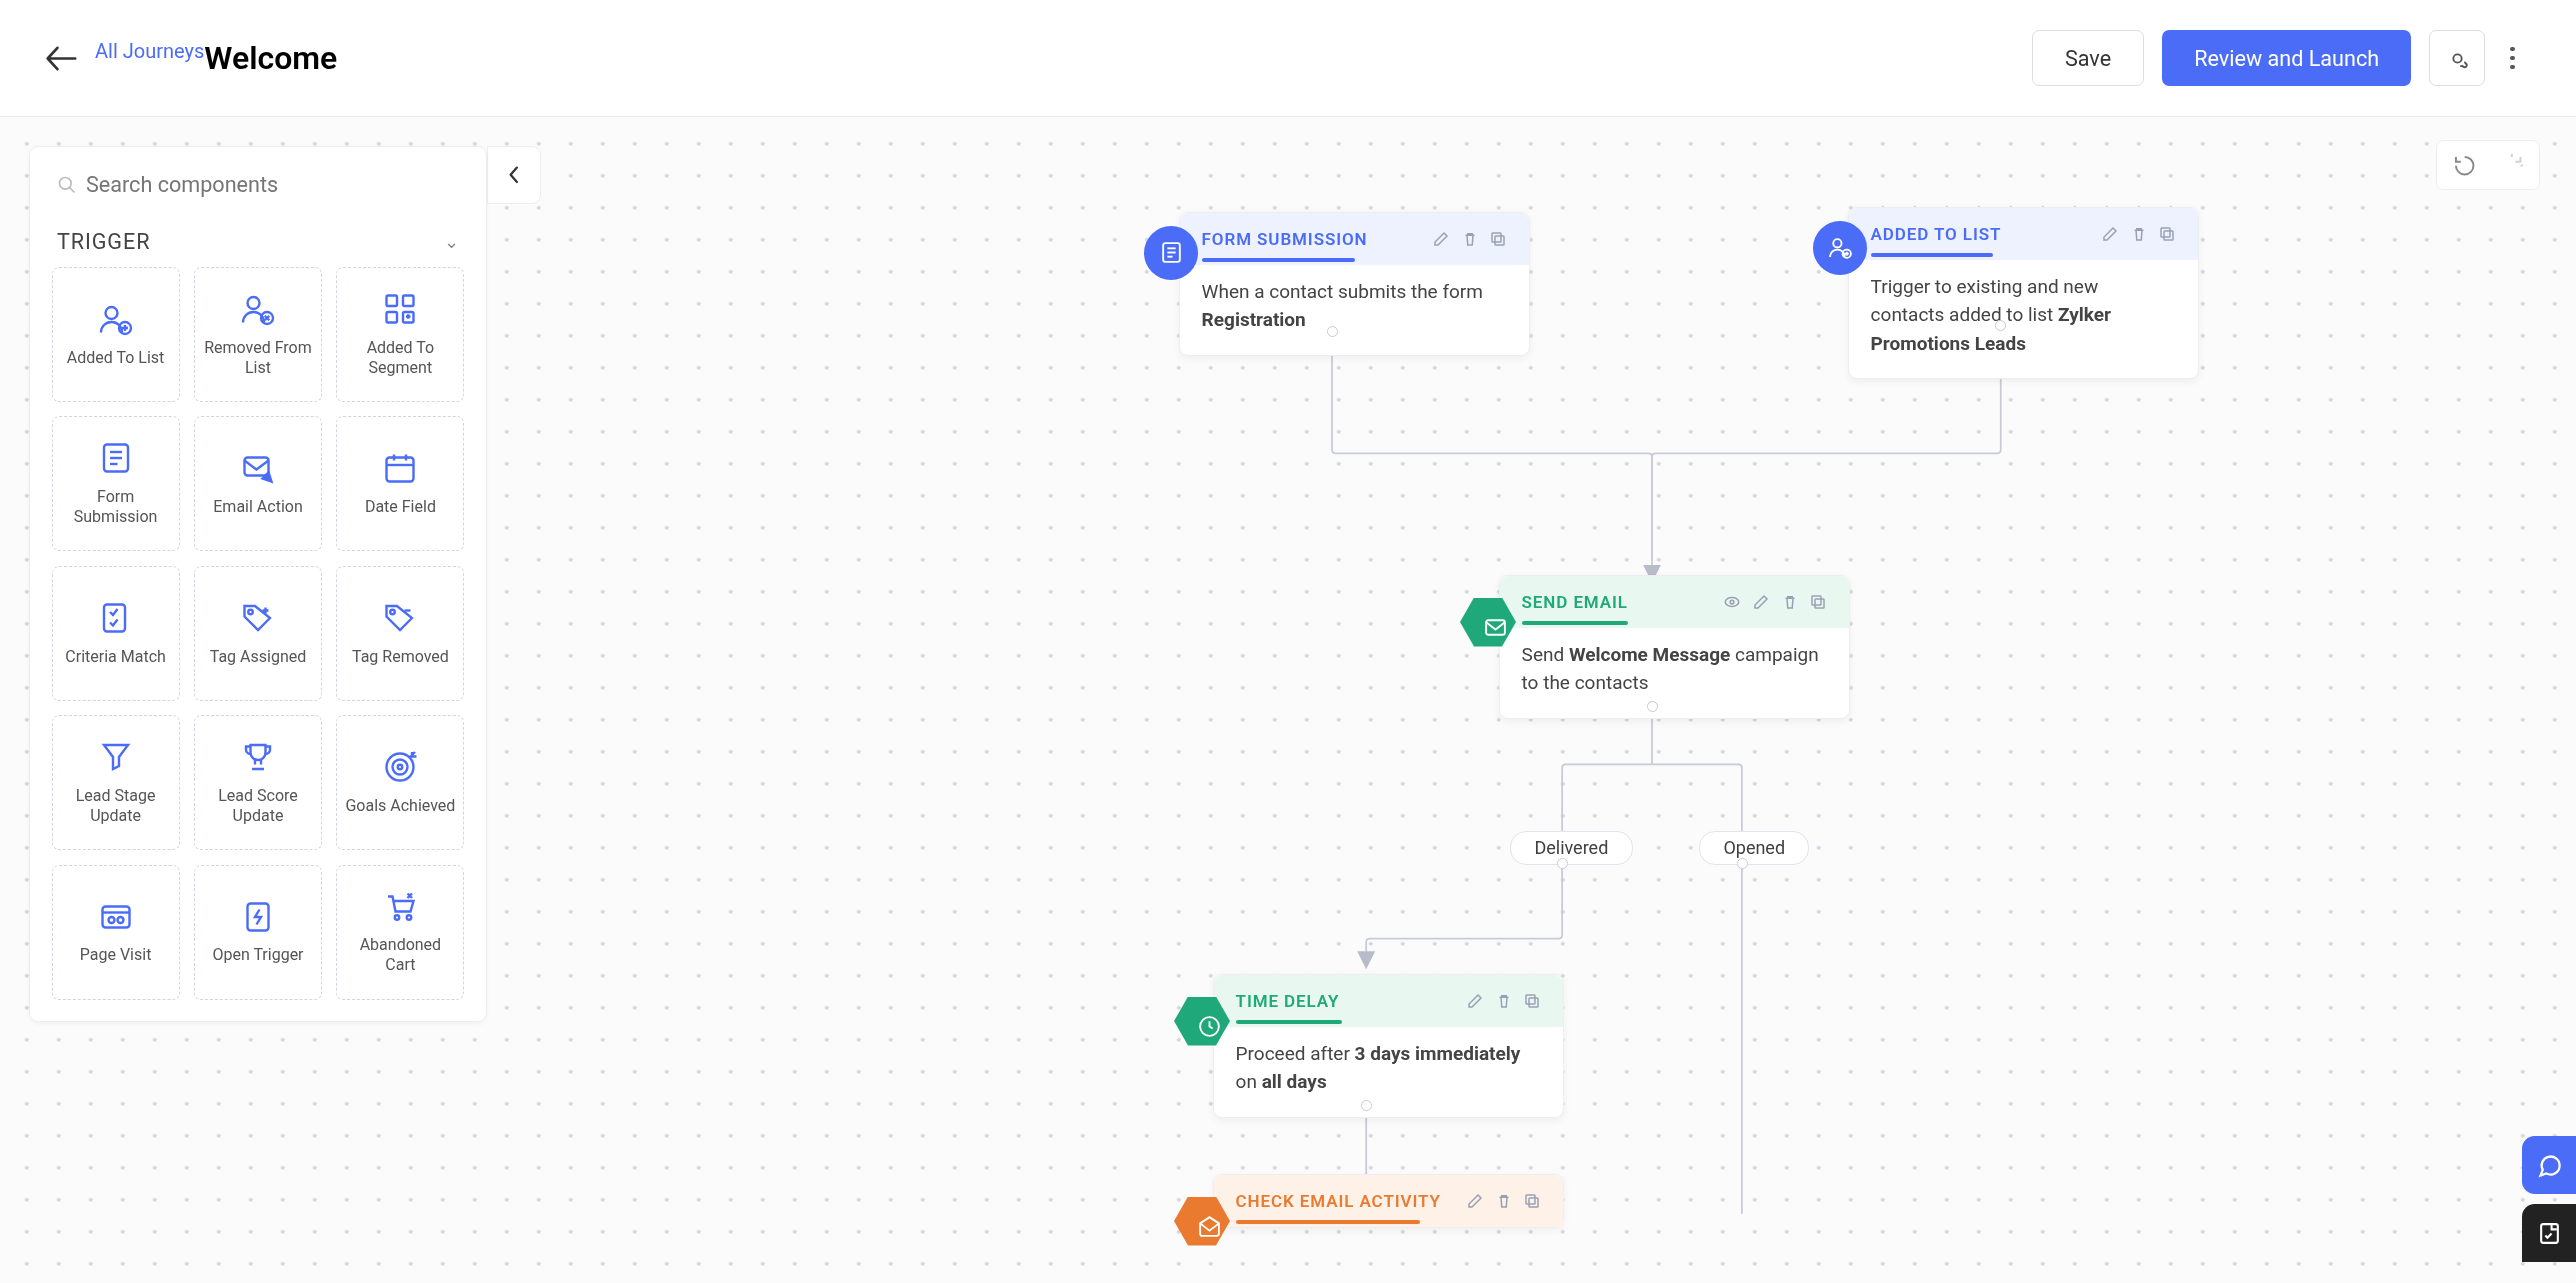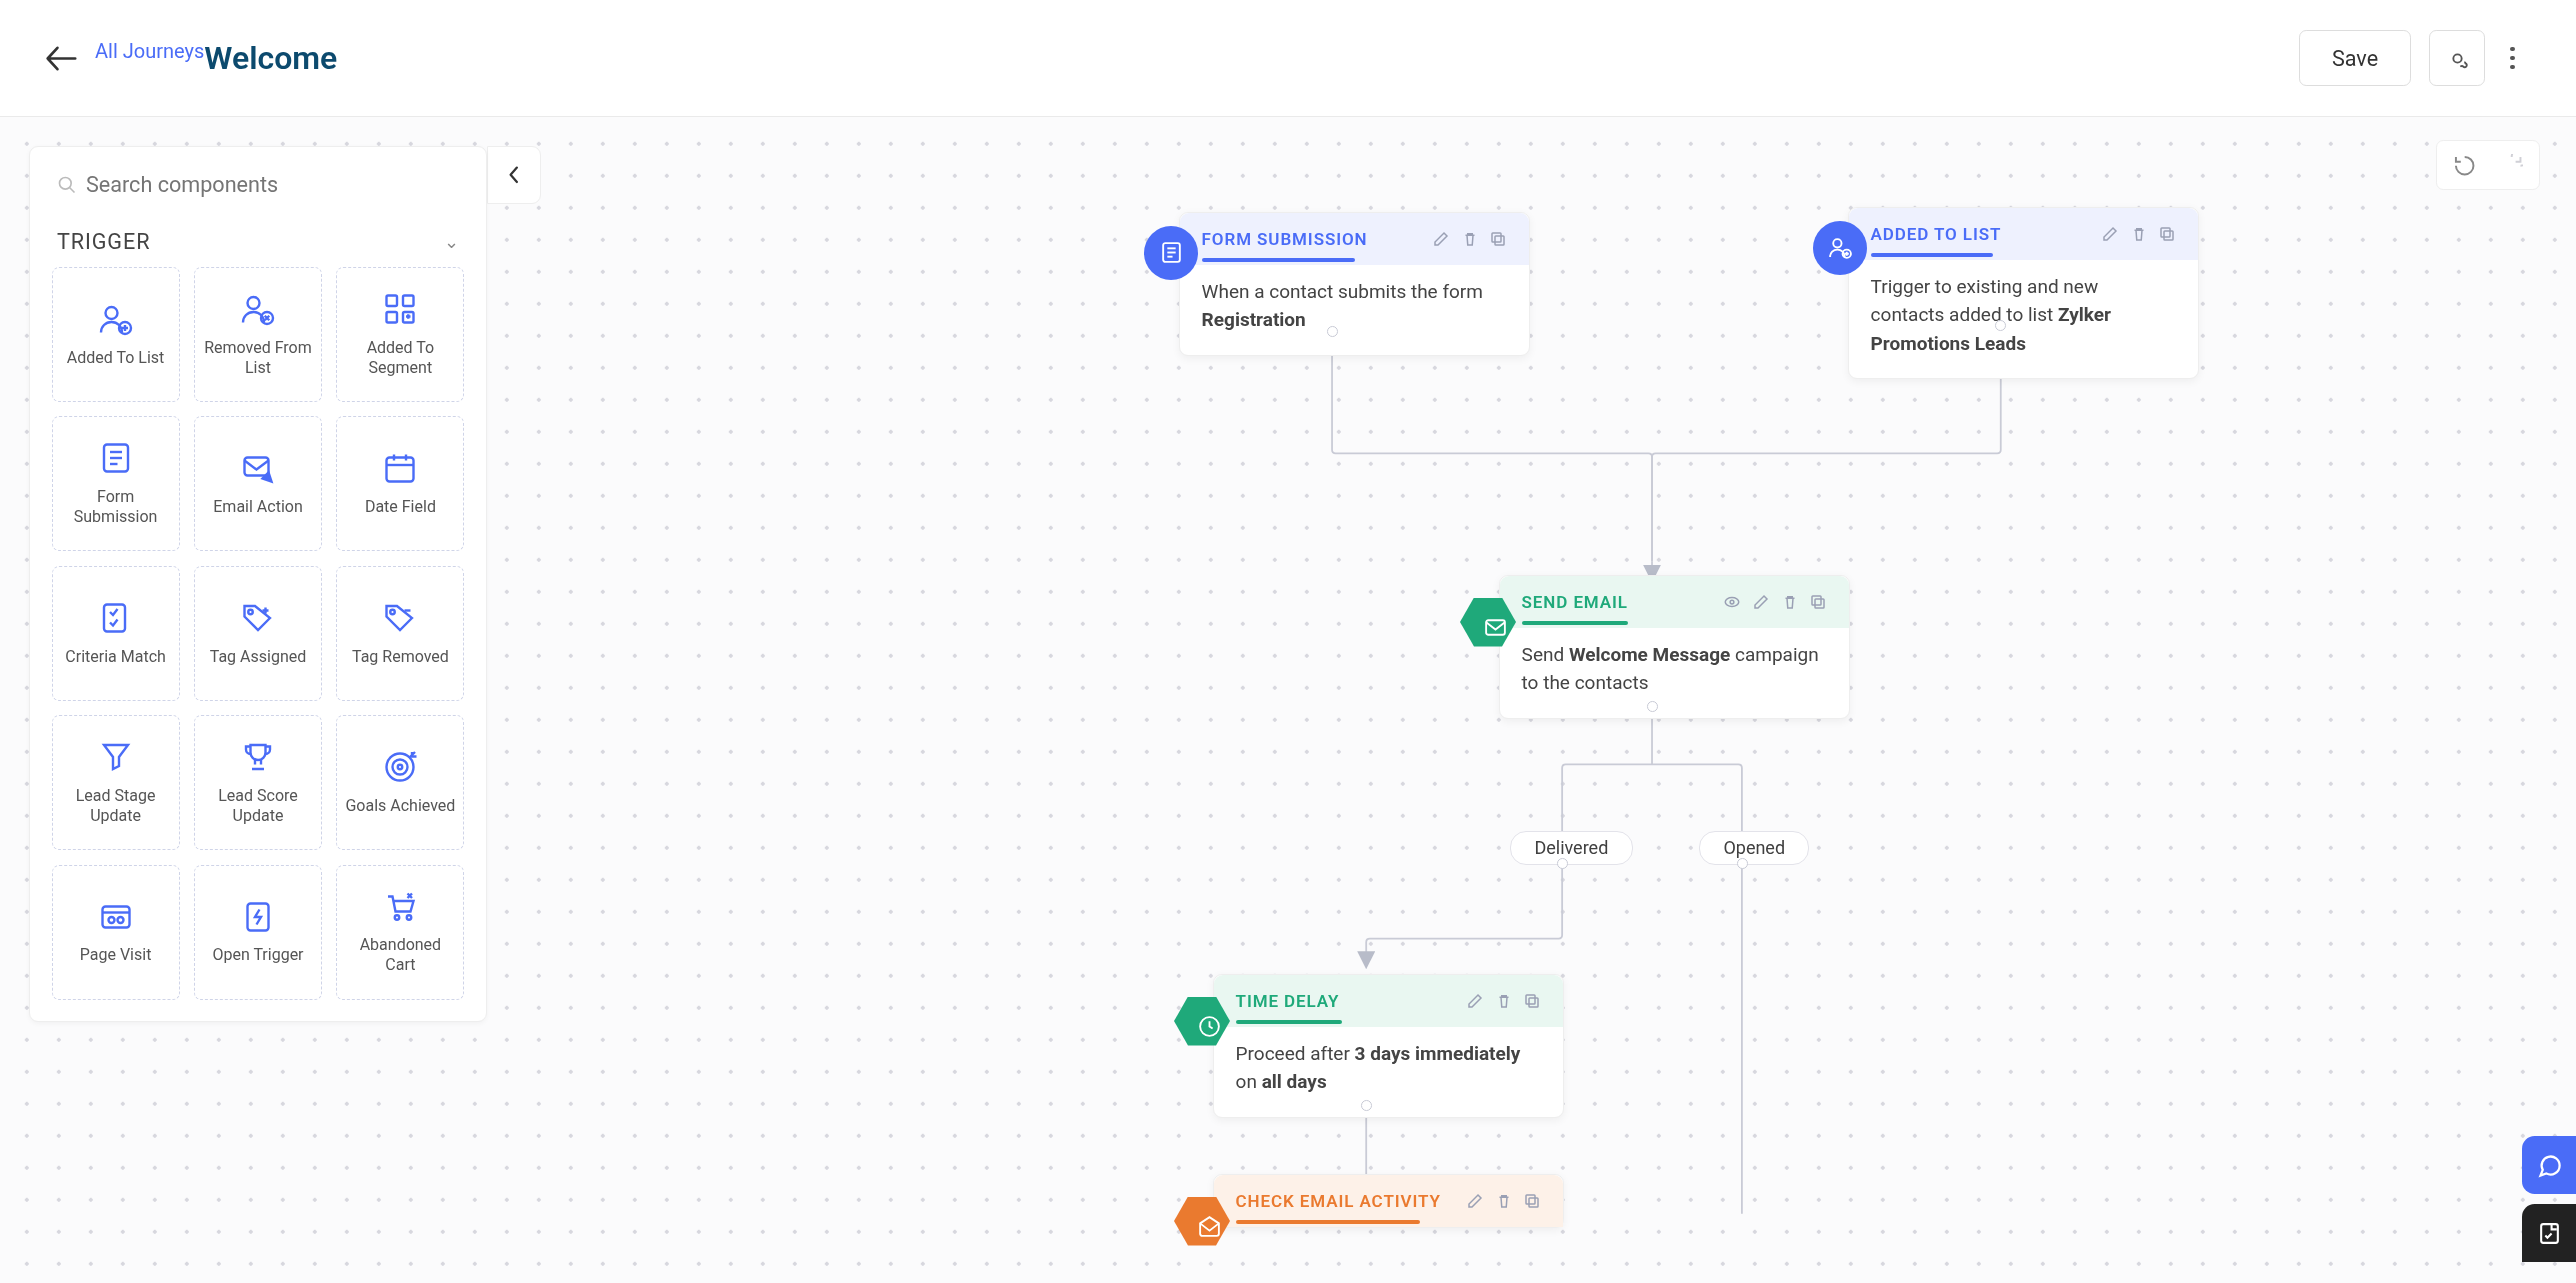--- a/index.html
+++ b/index.html
@@ -4,21 +4,21 @@
 <style>
   * { box-sizing: border-box; margin: 0; padding: 0; font-family: -apple-system, BlinkMacSystemFont, "Segoe UI", Roboto, sans-serif; }
   body { background: #fbfbfc; color: #333; overflow: hidden; width: 2576px; height: 1284px; position: relative; }
 
   
   .header { height: 117px; background: #fff; border-bottom: 0.9px solid #eaeaea; display: flex; align-items: center; padding: 0 54px 0 45px; }
   .header-left { display: flex; align-items: center; gap: 18px; }
   .back-arrow { font-size: 31px; color: #333; cursor: pointer; }
   .title-block { display: flex; flex-direction: row; }
   .breadcrumb-link { color: #4a6cf7; font-size: 20px; }
-  .page-title { font-size: 32px; font-weight: 600; color: #0c4a6e; }
+  .page-title { font-size: 32px; font-weight: 600; color: #000000; }
   .header-right { margin-left: auto; display: flex; align-items: center; gap: 18px; }
   .btn { height: 56px; border-radius: 7.2px; font-size: 21.6px; padding: 0 32px; display: flex; align-items: center; cursor: pointer; border: none; }
   .btn-save { background: #fff; border: 0.9px solid #ddd; color: #333; }
   .btn-primary { background: #4a6cf7; color: #fff; }
   .icon-btn { width: 56px; height: 56px; border: 0.9px solid #ddd; border-radius: 7.2px; background: #fff; display: flex; align-items: center; justify-content: center; cursor: pointer; }
   .gear-svg { width: 25px; height: 25px; }
   .kebab { display: flex; flex-direction: column; gap: 4.5px; padding: 7.2px; cursor: pointer; }
   .kebab span { width: 4.5px; height: 4.5px; background: #555; border-radius: 50%; }
 
   
@@ -99,20 +99,21 @@
           <path d="M14 3 L3 15 L14 27 M3 15 H34" stroke="#333" stroke-width="3" fill="none" stroke-linecap="round" stroke-linejoin="round"></path>
         </svg>
     </div>
     <div class="title-block">
       <a class="breadcrumb-link">All Journeys</a>
       <div class="page-title">Welcome</div>
     </div>
   </div>
   <div class="header-right">
     <button class="btn btn-save">Save</button>
+    <button class="btn btn-primary">Review and Launch</button>
     <div class="icon-btn">
       <span>
         <svg class="gear-svg" viewBox="0 0 24 24">
             <path fill="none" stroke="#555" stroke-width="1.8" d="M12 8a4 4 0 100 8 4 4 0 000-8zM19.4 15a1.7 1.7 0 00.34 1.87l.6.06a2 2 0 11-2.83 2.83l-.06-.06a1.7 1.7 0 00-1.87-.34 1.7 1.7 0 00-1 .1.56V21a2 2 0 11-4 0v-.09a1.7 1.7 0 00-1.11-1.56 1.7 1.7 0 00-1.87.34l-.6.06a2 2 0 11-2.83-2.83l.06-.06a1.7 1.7 0 00.34-1.87 1.7 1.7 0 00-1.56-1H3a2 2 0 110-4h.09a1.7 1.7 0 001.56-1.11 1.7 1.7 0 00-.34-1.87l-.06-.06a2 2 0 112.83-2.83l.06.06a1.7 1.7 0 001.87.34H9a1.7 1.7 0 001-1.56V3a2 2 0 114 0v.09a1.7 1.7 0 001 1.56 1.7 1.7 0 001.87-.34l.06-.06a2 2 0 112.83 2.83l-.06.06a1.7 1.7 0 00-.34 1.87V9a1.7 1.7 0 001.56 1H21a2 2 0 110 4h-.09a1.7 1.7 0 00-1.51 1z"></path>
           </svg>
       </span>
     </div>
     <div class="kebab">
         <span></span>
         <span></span>

